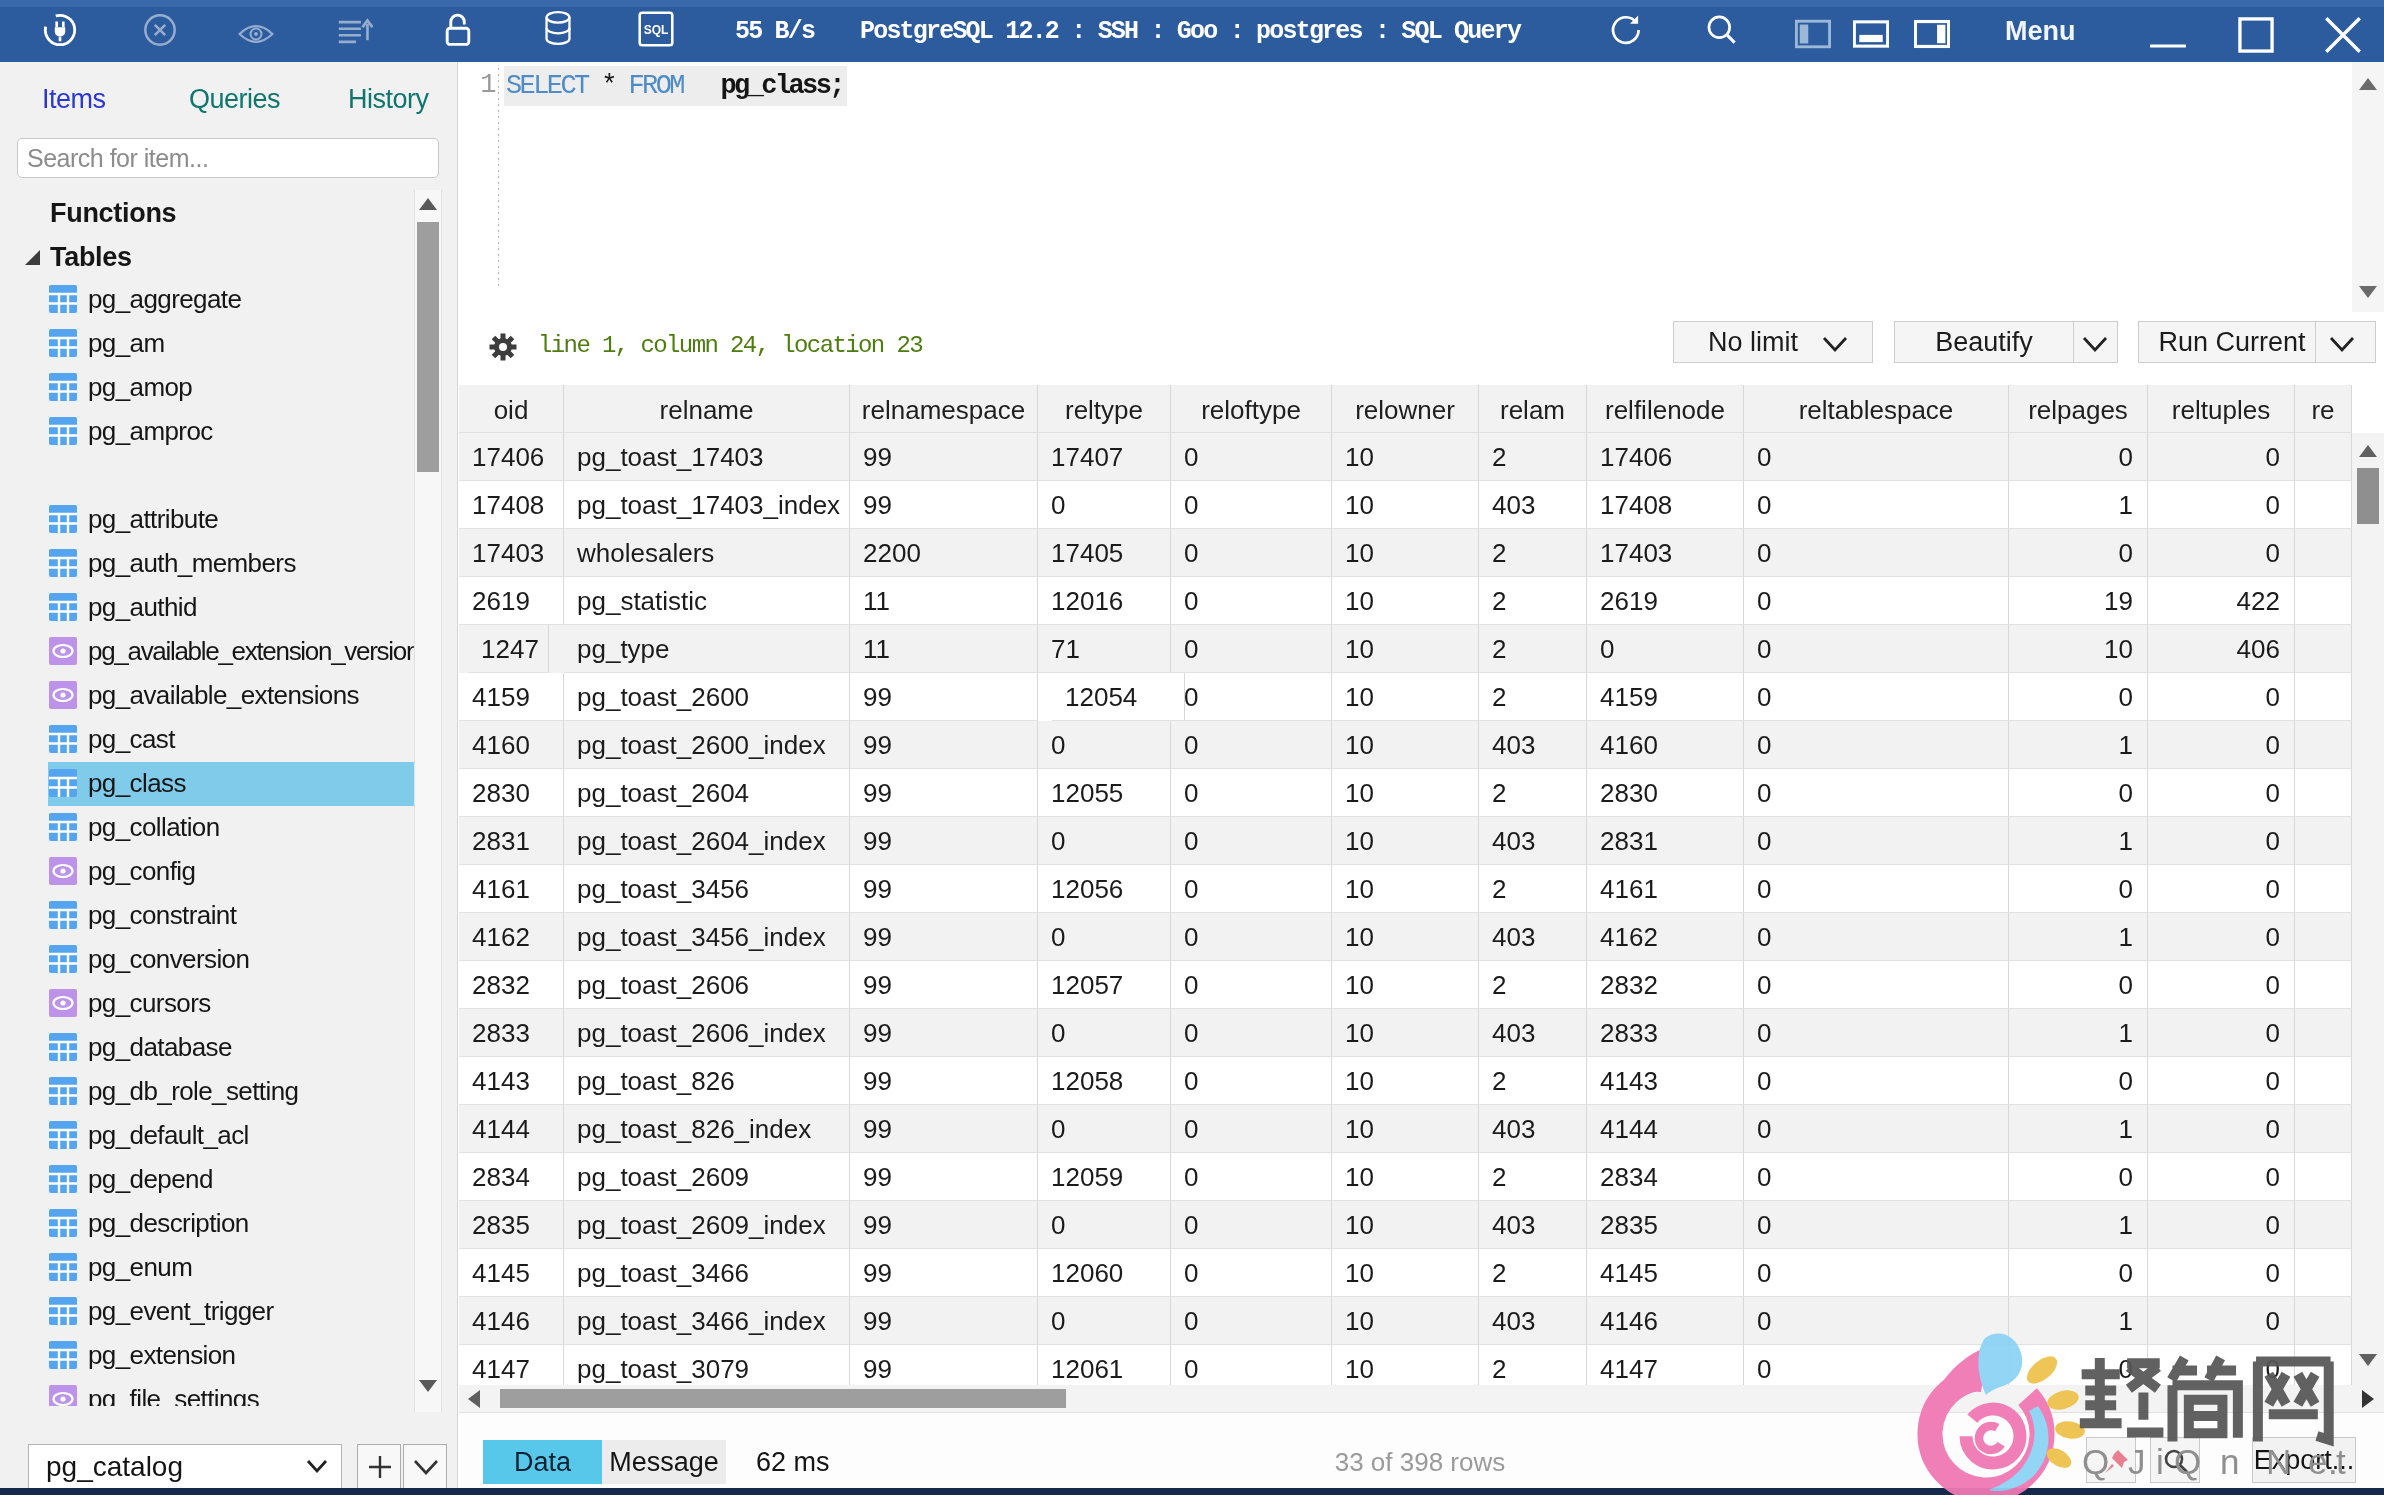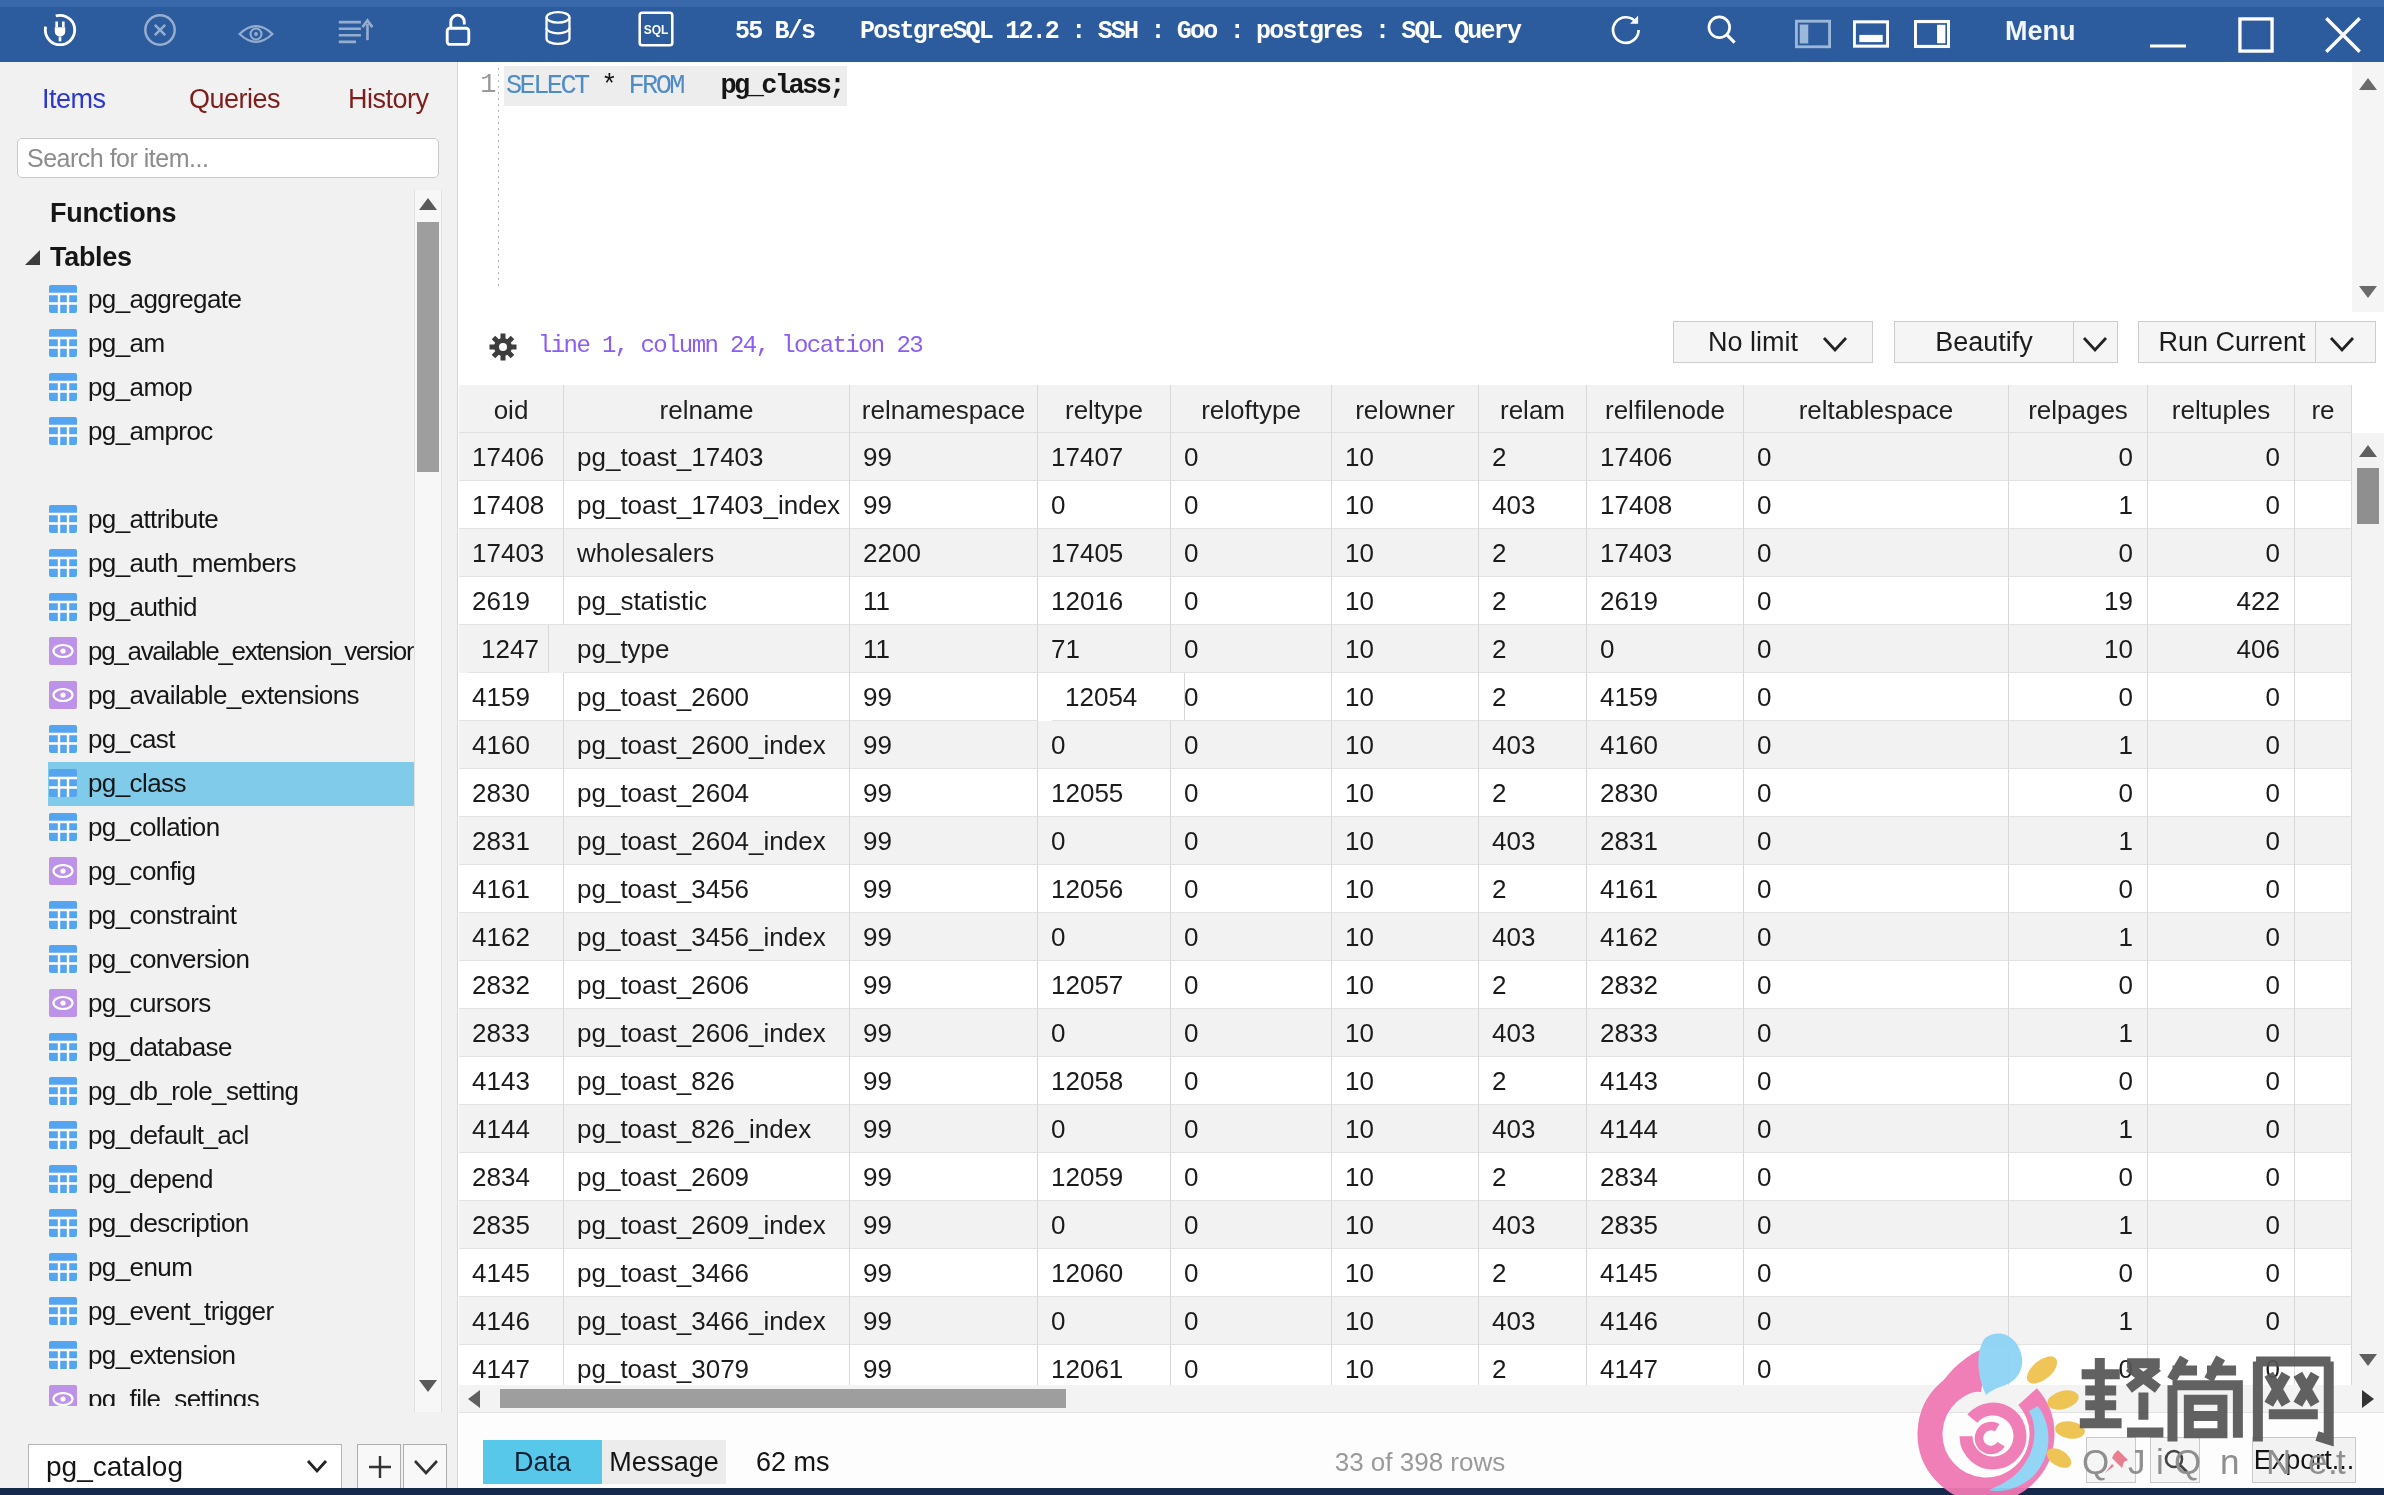--- a/index.html
+++ b/index.html
@@ -9,21 +9,21 @@
 
 #tb{left:0;top:0;width:2384px;height:62px;background:#2d5c9e;}
 #tb .strip{left:0;top:0;width:2384px;height:7px;background:#3a69ab;}
 .ticon{top:14px;width:36px;height:36px;}
 .dim{opacity:.5;}
 #tbtext{left:860px;top:0;height:62px;line-height:64px;color:#fff;font-size:25px;font-weight:bold;letter-spacing:-1.8px;}
 #bps{left:735px;top:0;height:62px;line-height:64px;color:#fff;font-size:25px;font-weight:bold;letter-spacing:-1.8px;}
 #menu{left:2005px;top:0;height:62px;line-height:63px;color:#f2f5fa;font-size:27px;font-weight:600;}
 
 #sb{left:0;top:62px;width:458px;height:1433px;background:#f1f1f1;border-right:1px solid #d5d5d5;box-sizing:border-box;}
-.tab{top:84px;font-size:27px;letter-spacing:-0.5px;color:#7f1d1d;}
+.tab{top:84px;font-size:27px;letter-spacing:-0.5px;color:#0f766e;}
 #tabItems{left:42px;color:#2b36d3;}
 #tabQueries{left:189px;}
 #tabHistory{left:348px;}
 #search{left:17px;top:138px;width:422px;height:40px;background:#fff;border:1px solid #c9c9c9;border-radius:5px;box-sizing:border-box;
  line-height:38px;padding-left:9px;color:#8c8c8c;font-size:25px;letter-spacing:-0.5px;}
 #tree{left:0px;top:190px;width:414px;height:1216px;overflow:hidden;}
 .trow{position:absolute;left:0;width:414px;height:44px;}
 .trow .lbl{position:absolute;left:88px;top:0;height:44px;line-height:44px;font-size:26px;letter-spacing:-0.6px;color:#161616;white-space:nowrap;}
 .trow .ic{position:absolute;left:48px;top:7px;width:30px;height:30px;}
 .thead{font-weight:bold;}
@@ -39,21 +39,21 @@
 
 #ed{left:459px;top:62px;width:1925px;height:250px;background:#fff;}
 #gut{left:476px;top:70px;width:18px;text-align:right;color:#9a9a9a;font-size:27px;letter-spacing:-2.5px;}
 #dotl{left:498px;top:68px;width:1px;height:222px;background-image:linear-gradient(#b5b5b5 30%,transparent 30%);background-size:1px 6px;}
 #sql{left:504px;top:66px;height:40px;line-height:40px;background:#ededed;padding:0 4px 0 2px;font-size:27px;letter-spacing:-2.6px;color:#161616;}
 #sql .kw{color:#4e8cc8;}
 #sql b{font-weight:bold;margin-left:24px;}
 
 .vsc{left:2352px;width:32px;background:#f5f5f5;}
 
-#ginfo{left:538px;top:328px;height:36px;line-height:36px;color:#8b5cf6;font-size:24px;letter-spacing:-1.6px;}
+#ginfo{left:538px;top:328px;height:36px;line-height:36px;color:#4d7c0f;font-size:24px;letter-spacing:-1.6px;}
 .btn{top:321px;height:42px;background:#f5f5f5;border:1px solid #cdcdcd;box-sizing:border-box;font-size:27px;color:#1c1c1c;}
 .btn .t{position:absolute;top:0;height:40px;line-height:40px;width:100%;text-align:center;}
 
 #grid{left:459px;top:385px;width:1893px;height:1000px;overflow:hidden;background:#fff;}
 .hcell{position:absolute;top:0;height:48px;line-height:50px;text-align:center;font-size:26px;color:#1f1f1f;background:#f2f2f2;
  border-right:1px solid #d8d8d8;border-bottom:1px solid #e0e0e0;box-sizing:border-box;}
 .row{position:absolute;left:0;width:1893px;height:48px;}
 .odd{background:#f2f2f2;}
 .cell{position:absolute;top:0;height:48px;line-height:49px;font-size:26px;color:#1b1b1b;border-right:1px solid #d8d8d8;
  border-bottom:1px solid #e2e2e2;box-sizing:border-box;padding-left:13px;white-space:nowrap;overflow:hidden;}

